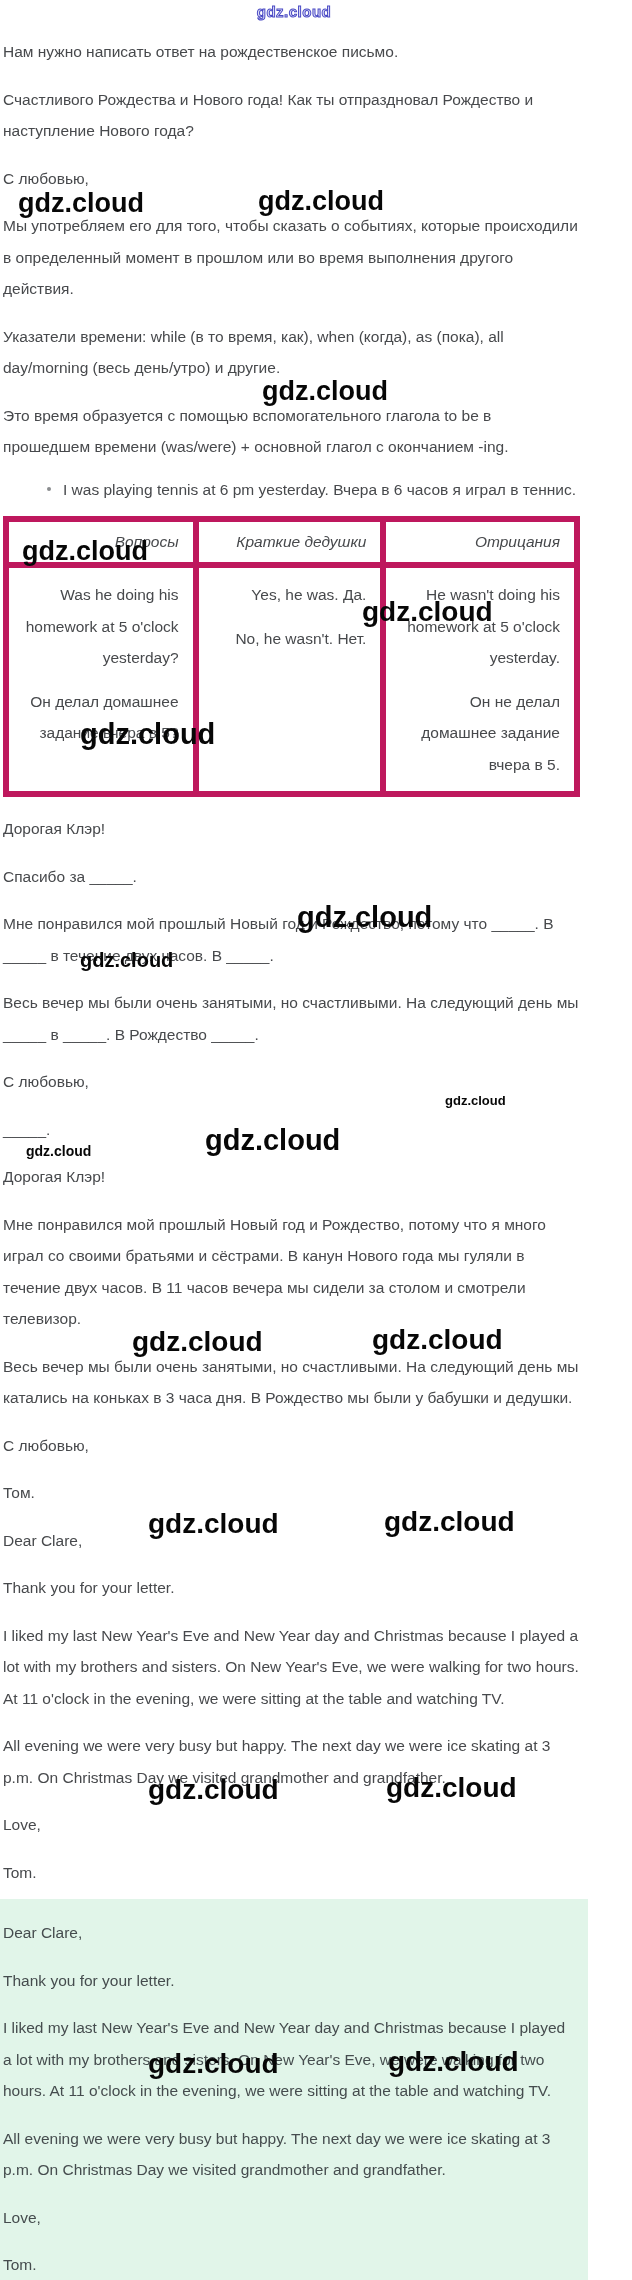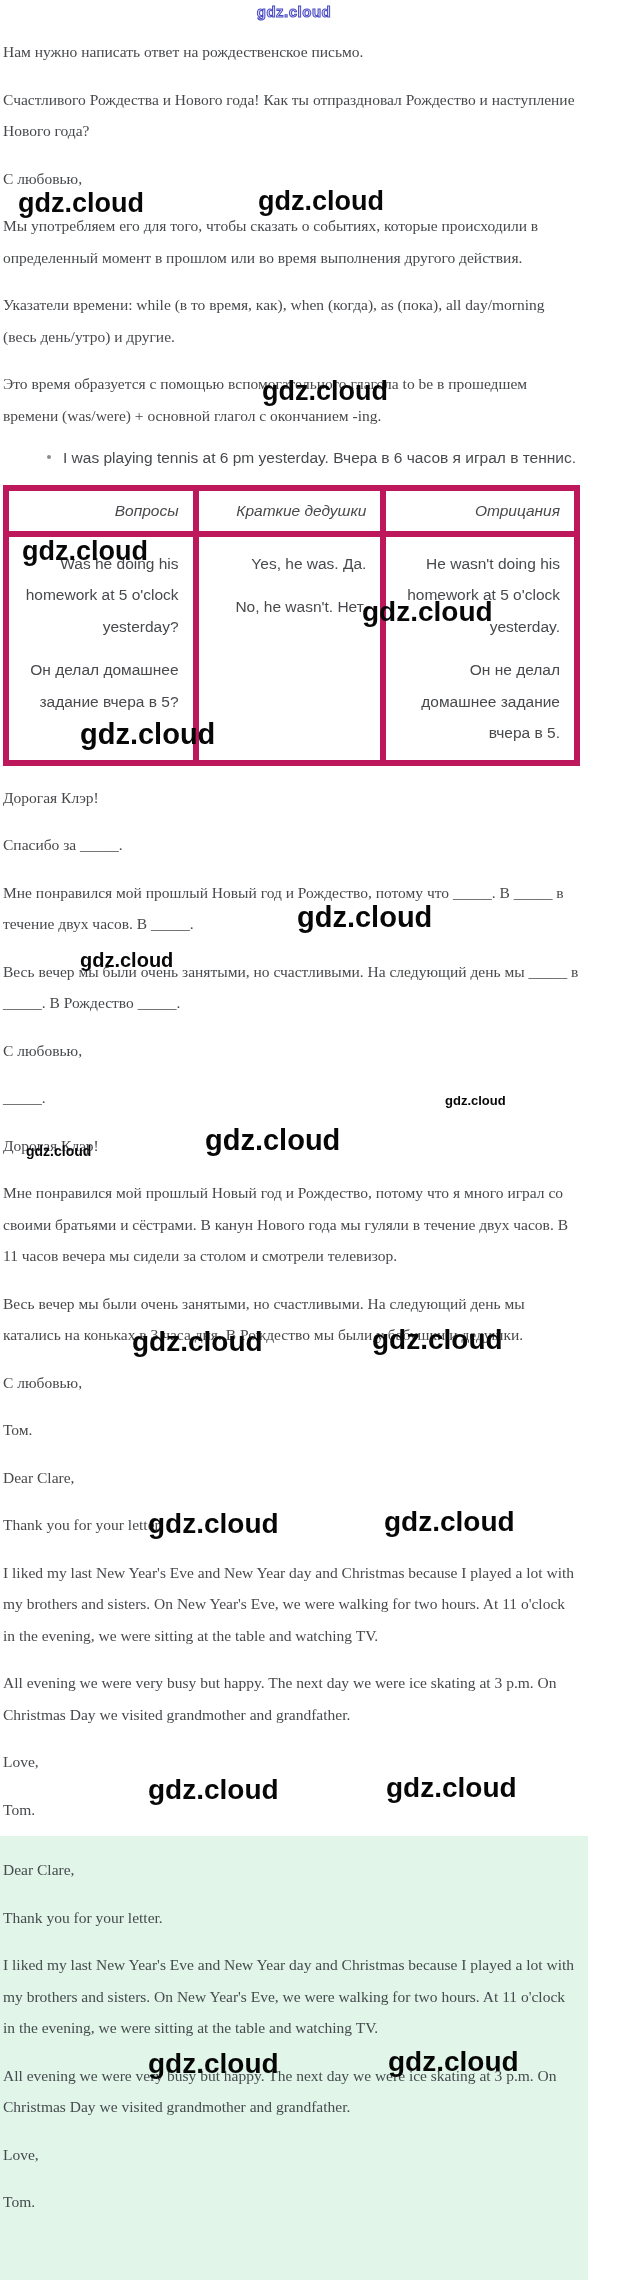--- a/index.html
+++ b/index.html
@@ -23,21 +23,20 @@
     font-weight: 700;
     letter-spacing: 0.5px;
     padding-top: 3px;
     margin-bottom: 6px;
     color: #dcdcf6;
     -webkit-text-stroke: 1px #4a4ac4;
   }
   p.t {
     margin: 16px 0 11px 0;
     line-height: 31.5px;
-    font-family: Liberation Serif, serif;
   }
   .bullet {
     margin: 0 0 11px 0;
     line-height: 31.5px;
     padding-left: 60px;
     position: relative;
   }
   .bullet::before {
     content: "";
     position: absolute;

